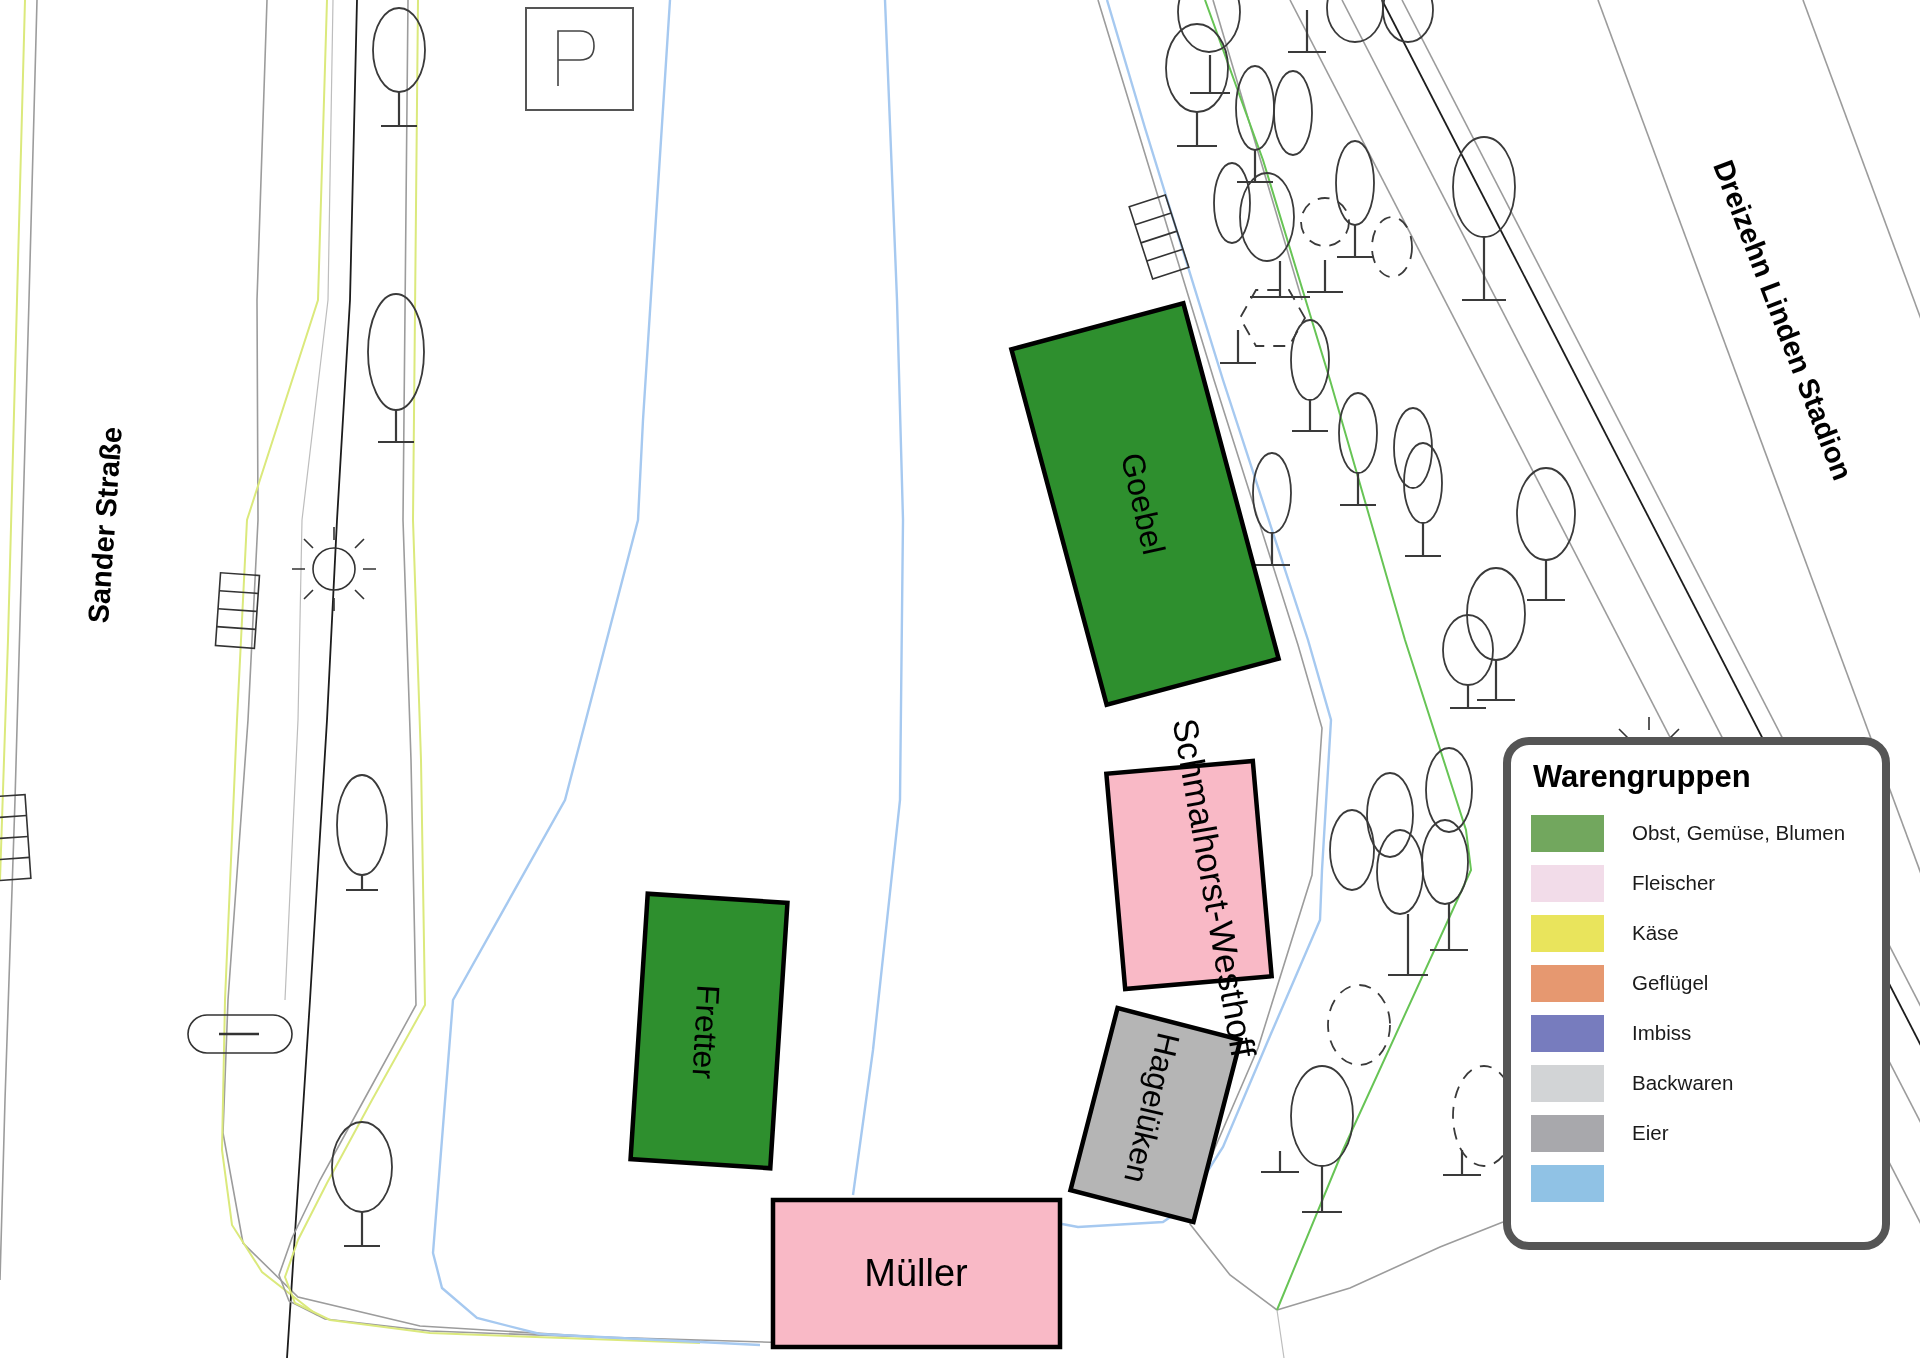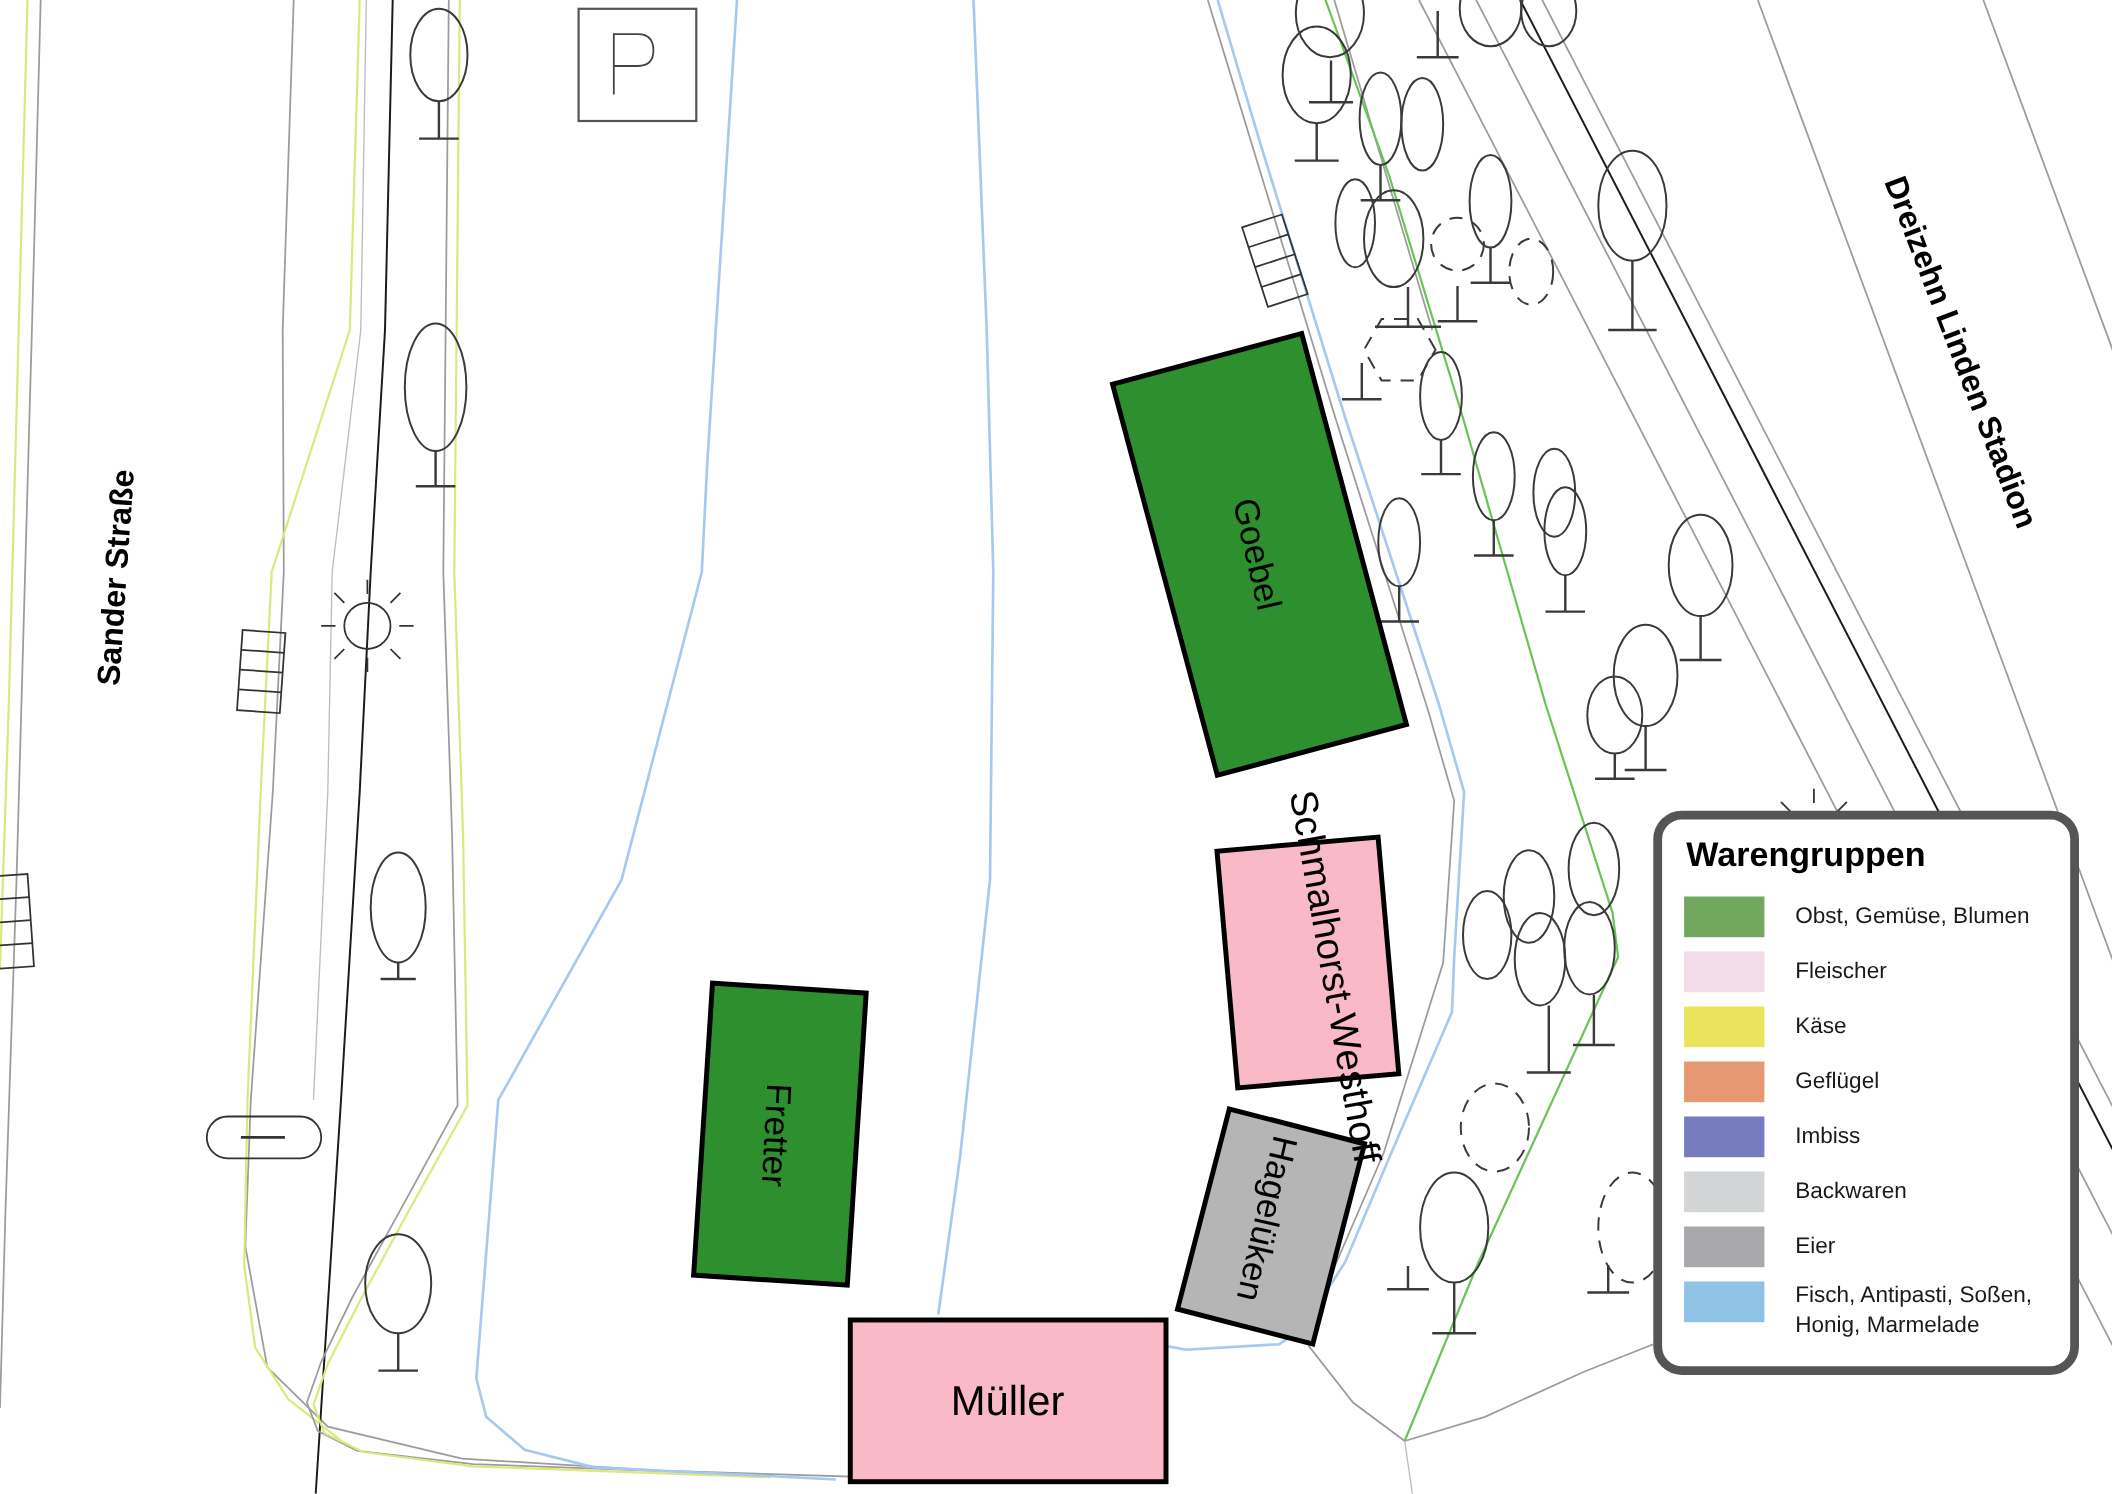--- a/index.html
+++ b/index.html
@@ -298,16 +298,15 @@
     <div class="legend-row">
       <span class="swatch" style="background: rgb(210, 212, 214);"></span>
       <span class="legend-label">Backwaren</span>
     </div>
     <div class="legend-row">
       <span class="swatch" style="background: rgb(168, 168, 172);"></span>
       <span class="legend-label">Eier</span>
     </div>
     <div class="legend-row tall">
       <span class="swatch" style="background: rgb(144, 194, 229);"></span>
-      <span class="legend-label">Fisch, Antipasti, Soßen, Honig, Marmelade</span>
     </div>
   </div>
 </div>
 
 </body></html>

